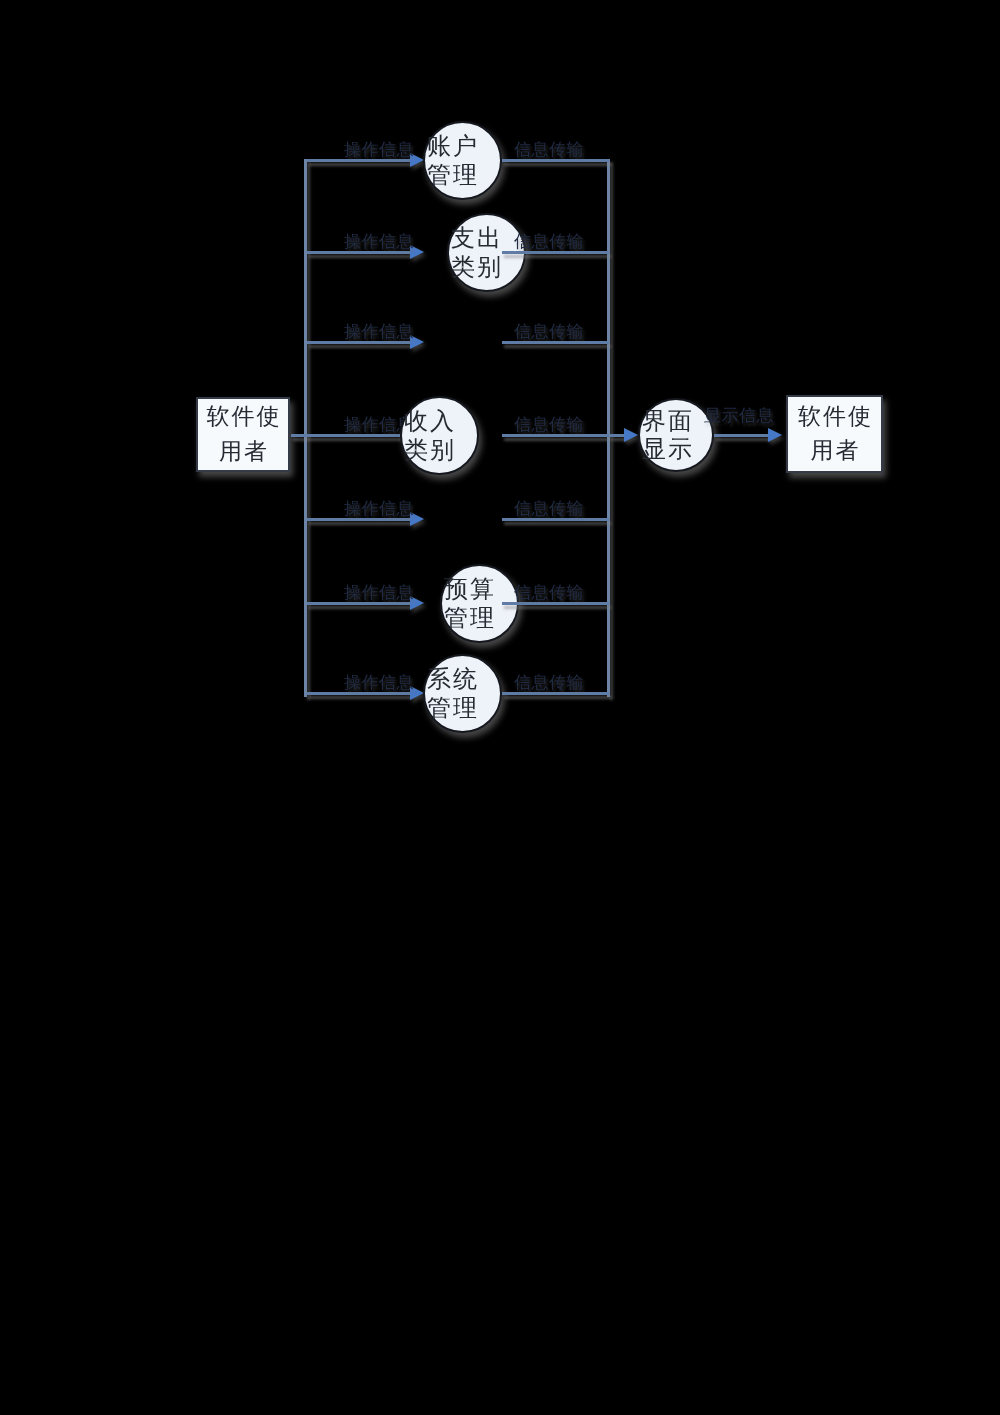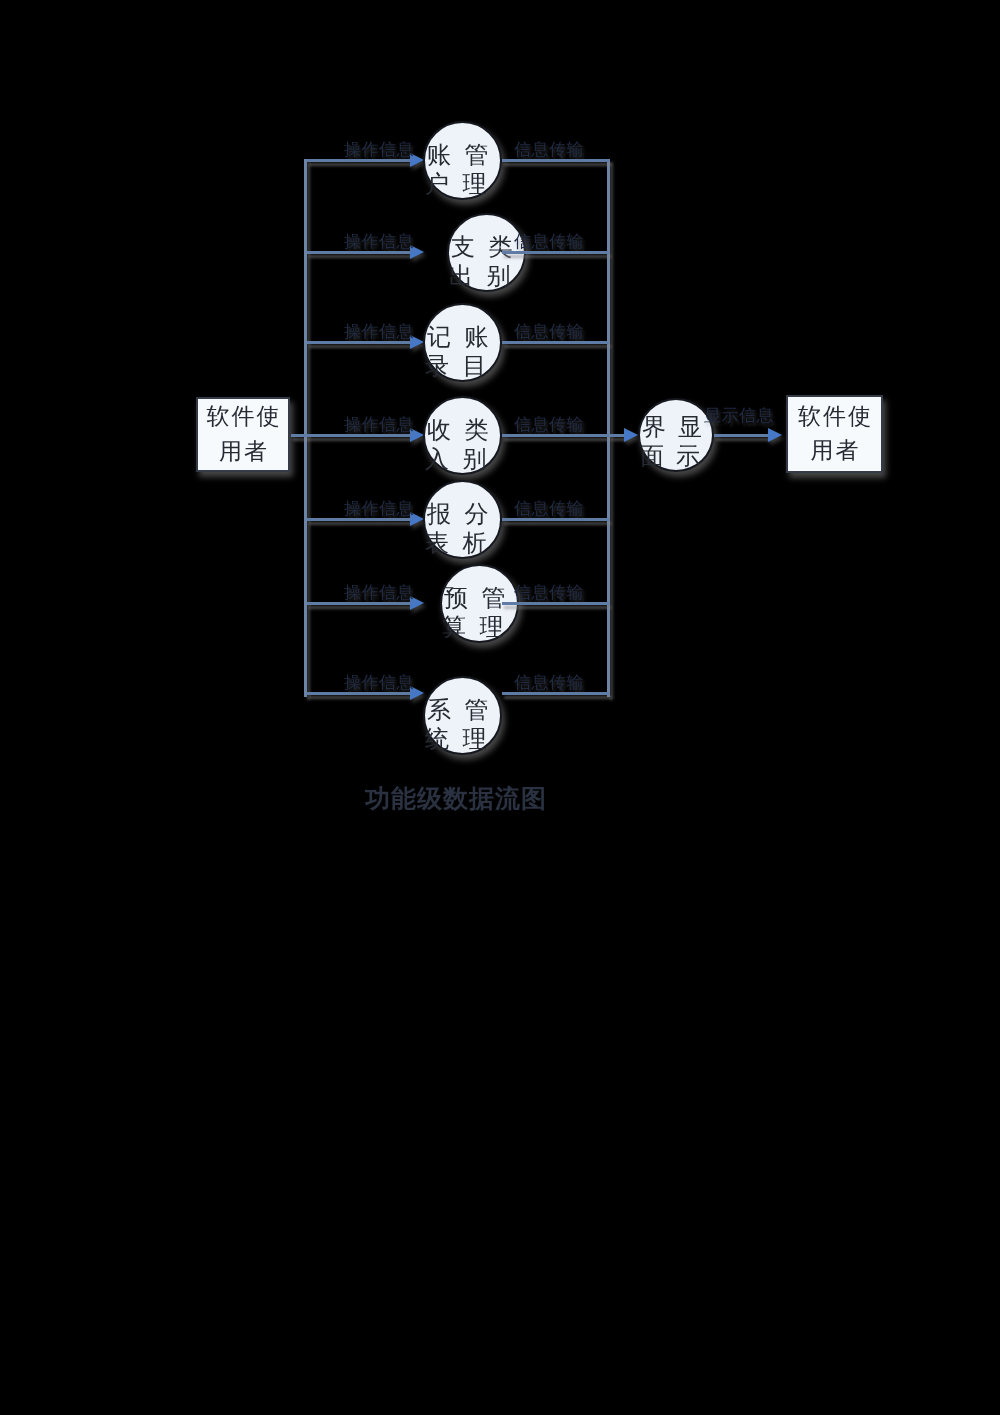--- a/index.html
+++ b/index.html
@@ -18,21 +18,21 @@
   .arrow {
     position:absolute; width:0; height:0;
     border-top:7px solid transparent; border-bottom:7px solid transparent;
     border-left:14px solid var(--arrow);
     filter:drop-shadow(2px 3px 2px rgba(120,120,120,.5));
   }
   .process {
     position:absolute; width:79px; height:79px; border-radius:50%;
     background:var(--circle-fill); border:2px solid var(--circle-border);
     box-shadow:3px 5px 6px rgba(128,128,128,.55);
-    display:flex; flex-direction:row; align-items:flex-end; justify-content:center;
+    display:flex; flex-direction:column; align-items:flex-start; justify-content:center;
     color:var(--node-text); font-size:24px; line-height:1.18;
     letter-spacing:2px; text-indent:2px; box-sizing:border-box;
   }
   .process.display { width:76px; height:74px; }
   .entity {
     position:absolute; background:var(--box-fill); border:2px solid var(--box-border);
     box-shadow:3px 5px 6px rgba(128,128,128,.55);
     display:flex; flex-direction:column; align-items:center; justify-content:center;
     color:var(--node-text); font-size:23px; line-height:1.5;
     letter-spacing:2px; text-indent:2px; box-sizing:border-box;
@@ -70,21 +70,20 @@
 
   <div class="hline" style="left:714px;top:434px;width:56px;"></div>
   <div class="arrow" style="left:768px;top:428px;"></div>
   <div class="flabel" style="left:704px;top:404px;">显示信息</div>
 
   <div class="entity" style="left:786px;top:395px;width:97px;height:78px;">
     <span>软件使</span>
     <span>用者</span>
   </div>
 
-  <div class="caption" style="left:365px;top:782px;">功能级数据流图</div>
 
     <div class="hline" style="left: 307px; top: 159px; width: 103px;"></div>
     <div class="arrow" style="left: 410px; top: 153px;"></div>
     <div class="flabel" style="left: 344px; top: 138px;">操作信息</div>
     <div class="process" style="left: 423px; top: 121px;">
       <span>账户</span>
       <span>管理</span>
     </div>
     <div class="hline" style="left: 502px; top: 159px; width: 107px;"></div>
     <div class="flabel" style="left: 514px; top: 138px;">信息传输</div>
@@ -95,59 +94,51 @@
     <div class="process" style="left: 447px; top: 213px;">
       <span>支出</span>
       <span>类别</span>
     </div>
     <div class="hline" style="left: 502px; top: 251px; width: 107px;"></div>
     <div class="flabel" style="left: 514px; top: 230px;">信息传输</div>
 
     <div class="hline" style="left: 307px; top: 341px; width: 103px;"></div>
     <div class="arrow" style="left: 410px; top: 335px;"></div>
     <div class="flabel" style="left: 344px; top: 320px;">操作信息</div>
-    <div class="process" style="left: 423px; top: 303px;">
-      <span>记录</span>
-      <span>账目</span>
-    </div>
     <div class="hline" style="left: 502px; top: 341px; width: 107px;"></div>
     <div class="flabel" style="left: 514px; top: 320px;">信息传输</div>
 
     <div class="hline" style="left: 291px; top: 434px; width: 119px;"></div>
     <div class="arrow" style="left: 410px; top: 428px;"></div>
     <div class="flabel" style="left: 344px; top: 413px;">操作信息</div>
-    <div class="process" style="left: 423px; top: 396px;">
+    <div class="process" style="left: 400px; top: 396px;">
       <span>收入</span>
       <span>类别</span>
     </div>
     <div class="hline" style="left: 502px; top: 434px; width: 107px;"></div>
     <div class="flabel" style="left: 514px; top: 413px;">信息传输</div>
 
     <div class="hline" style="left: 307px; top: 518px; width: 103px;"></div>
     <div class="arrow" style="left: 410px; top: 512px;"></div>
     <div class="flabel" style="left: 344px; top: 497px;">操作信息</div>
-    <div class="process" style="left: 423px; top: 480px;">
-      <span>报表</span>
-      <span>分析</span>
-    </div>
     <div class="hline" style="left: 502px; top: 518px; width: 107px;"></div>
     <div class="flabel" style="left: 514px; top: 497px;">信息传输</div>
 
     <div class="hline" style="left: 307px; top: 602px; width: 103px;"></div>
     <div class="arrow" style="left: 410px; top: 596px;"></div>
     <div class="flabel" style="left: 344px; top: 581px;">操作信息</div>
     <div class="process" style="left: 440px; top: 564px;">
       <span>预算</span>
       <span>管理</span>
     </div>
     <div class="hline" style="left: 502px; top: 602px; width: 107px;"></div>
     <div class="flabel" style="left: 514px; top: 581px;">信息传输</div>
 
     <div class="hline" style="left: 307px; top: 692px; width: 103px;"></div>
     <div class="arrow" style="left: 410px; top: 686px;"></div>
     <div class="flabel" style="left: 344px; top: 671px;">操作信息</div>
-    <div class="process" style="left: 423px; top: 676px;">
+    <div class="process" style="left: 423px; top: 654px;">
       <span>系统</span>
       <span>管理</span>
     </div>
     <div class="hline" style="left: 502px; top: 692px; width: 107px;"></div>
     <div class="flabel" style="left: 514px; top: 671px;">信息传输</div>
   </div>
 
 </body></html>

